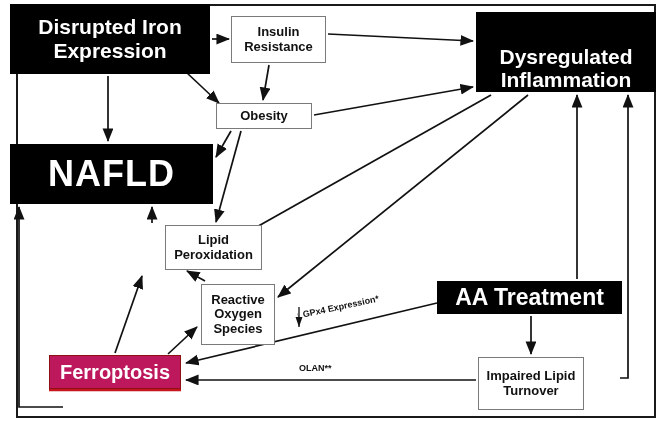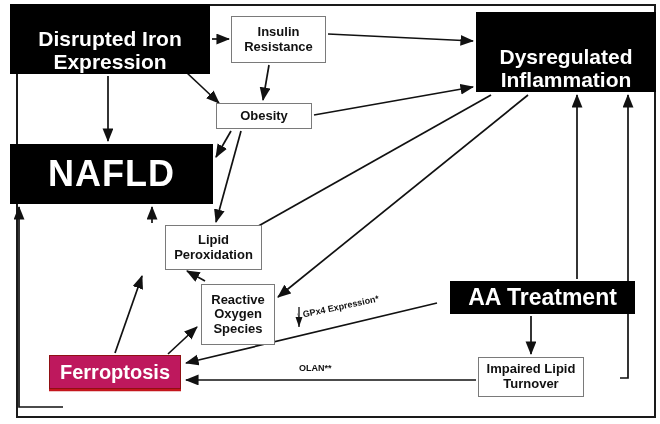--- a/index.html
+++ b/index.html
@@ -132,21 +132,21 @@
       <path d="M620 378 L628 378 L628 95"></path>
     </g>
 
     <g stroke="#111111" stroke-width="1.3" fill="none" marker-end="url(#ahs)">
       <line x1="299" y1="307" x2="299" y2="327"></line>
     </g>
 
     <line x1="49" y1="390" x2="181" y2="390" stroke="#c4161c" stroke-width="2.5"></line>
   </svg>
 
-  <div class="node node-dark" style="left:10px; top:4px; width:200px; height:70px; font-size:21px; flex-direction:column;justify-content:flex-end;">
+  <div class="node node-dark" style="left:10px; top:4px; width:200px; height:70px; font-size:21px; flex-direction:column;">
     <span>Disrupted Iron</span>
     <span>Expression</span>
   </div>
 
   <div class="node node-light" style="left:231px; top:16px; width:95px; height:47px; font-size:13px; flex-direction:column;">
     <span>Insulin</span>
     <span>Resistance</span>
   </div>
 
   <div class="node node-dark" style="left:476px; top:12px; width:180px; height:80px; font-size:21px; flex-direction:column;justify-content:flex-end;">
@@ -166,29 +166,29 @@
     <span>Lipid</span>
     <span>Peroxidation</span>
   </div>
 
   <div class="node node-light" style="left:201px; top:276px; width:74px; height:61px; font-size:13px; flex-direction:column;margin-top:8px;">
     <span>Reactive</span>
     <span>Oxygen</span>
     <span>Species</span>
   </div>
 
-  <div class="node node-dark" style="left:437px; top:281px; width:185px; height:33px; font-size:23px;margin-left:13px;">
+  <div class="node node-dark" style="left:437px; top:281px; width:185px; height:33px; font-size:23px;">
     <span>AA Treatment</span>
   </div>
 
   <div class="node node-red" style="left:49px; top:355px; width:132px; height:34px; font-size:20px;">
     <span>Ferroptosis</span>
   </div>
 
-  <div class="node node-light" style="left:478px; top:357px; width:106px; height:40px; font-size:13px; flex-direction:column;">
+  <div class="node node-light" style="left:478px; top:357px; width:106px; height:53px; font-size:13px; flex-direction:column;">
     <span>Impaired Lipid</span>
     <span>Turnover</span>
   </div>
 
   <div class="edge-label rot-label" style="left:296px; top:311px;">↓ GPx4 Expression*</div>
 
   <div class="edge-label" style="left:299px; top:363px;text-align:center;">OLAN**</div>
 
 </div>
 

